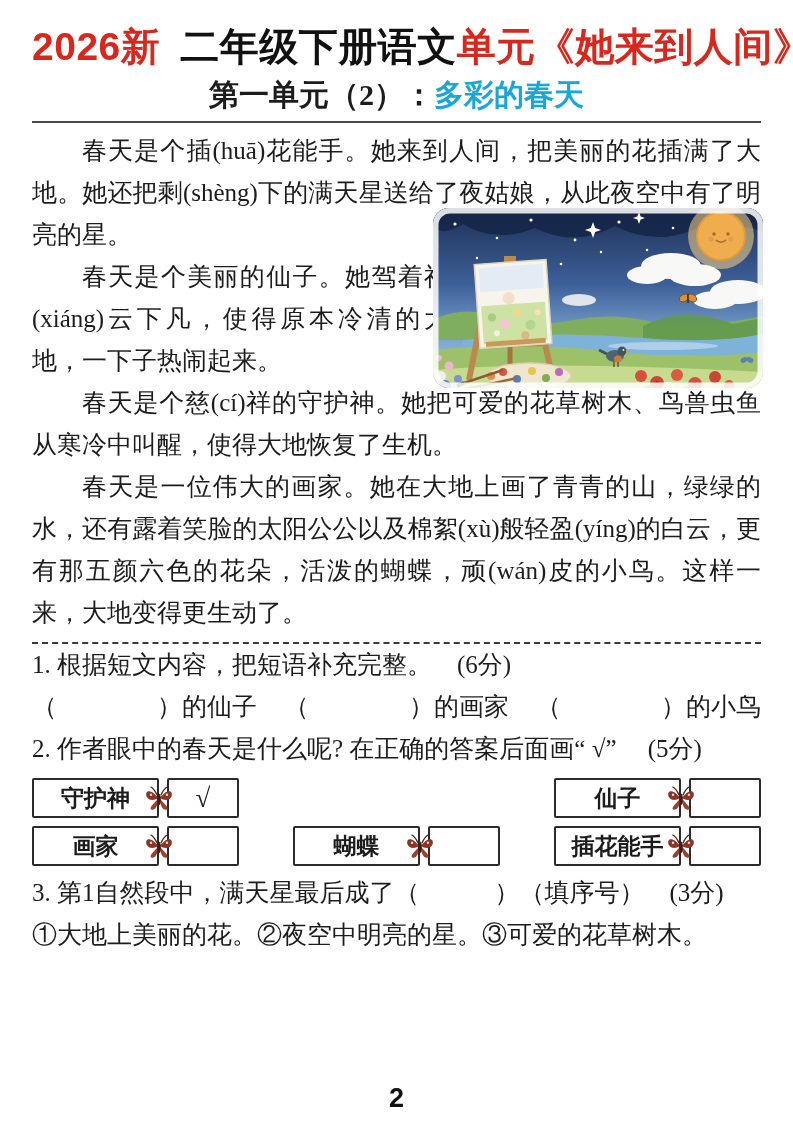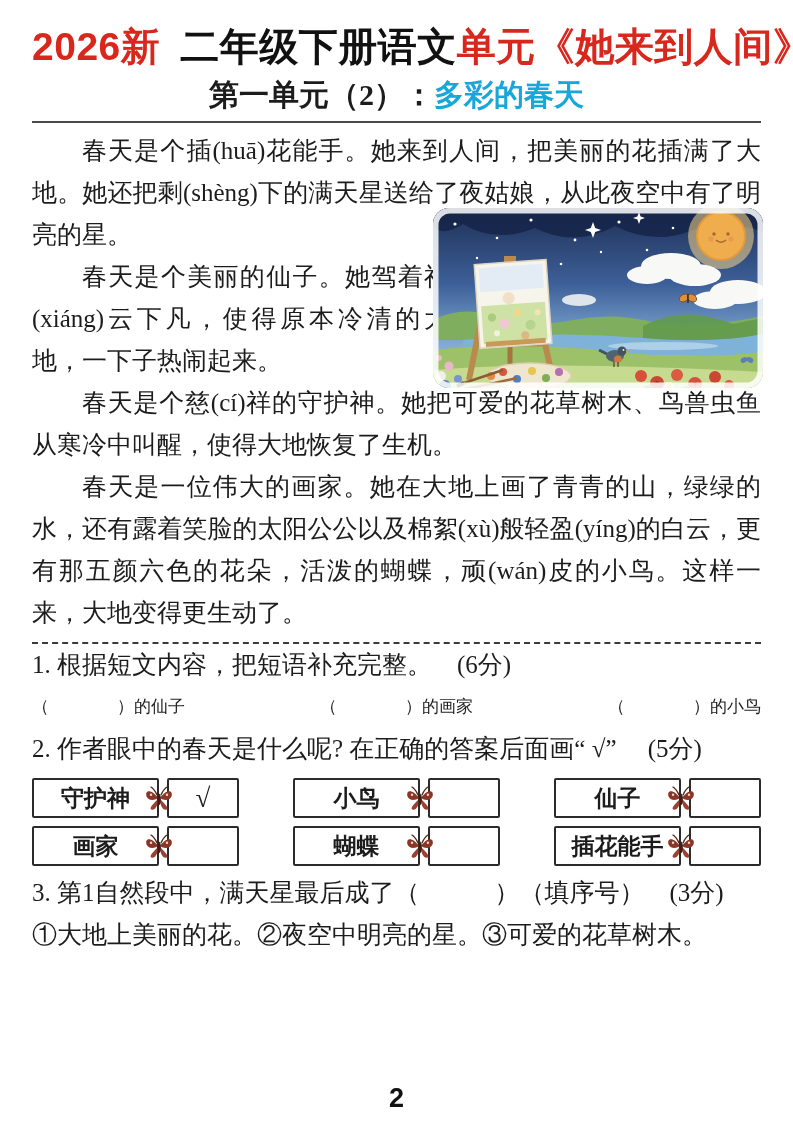--- a/index.html
+++ b/index.html
@@ -50,21 +50,21 @@
     position: absolute;
     top: 208px; right: 30px;
     width: 330px; height: 180px;
   }
 
   
   .dashed { margin-top: 8px; border-top: 2.5px dashed #3a3a3a; }
   .q { font-size: 25px; line-height: 42px; }
   .blanks {
     display: flex; justify-content: space-between;
-    font-size: 17px; line-height: 42px;
+    font-size: 25px; line-height: 42px;
   }
   .opt-row {
     display: flex; justify-content: space-between;
     margin-top: 8px; margin-bottom: 6px;
   }
   .pair { display: flex; position: relative; }
   .label-box {
     width: 127px; height: 40px;
     border: 2px solid #2b2b2b; border-radius: 2px;
     display: flex; align-items: center; justify-content: center;
@@ -290,31 +290,20 @@
         </div>
       <svg class="bf-icon">
           <use href="#bf"></use>
         </svg>
       <div class="ans-box">
           <span>√</span>
         </div>
     </div>
     <div class="pair">
       <div class="label-box">
-          <span>小鸟</span>
-        </div>
-      <svg class="bf-icon">
-          <use href="#bf"></use>
-        </svg>
-      <div class="ans-box">
-          <span></span>
-        </div>
-    </div>
-    <div class="pair">
-      <div class="label-box">
           <span>仙子</span>
         </div>
       <svg class="bf-icon">
           <use href="#bf"></use>
         </svg>
       <div class="ans-box">
           <span></span>
         </div>
     </div>
   </div>

